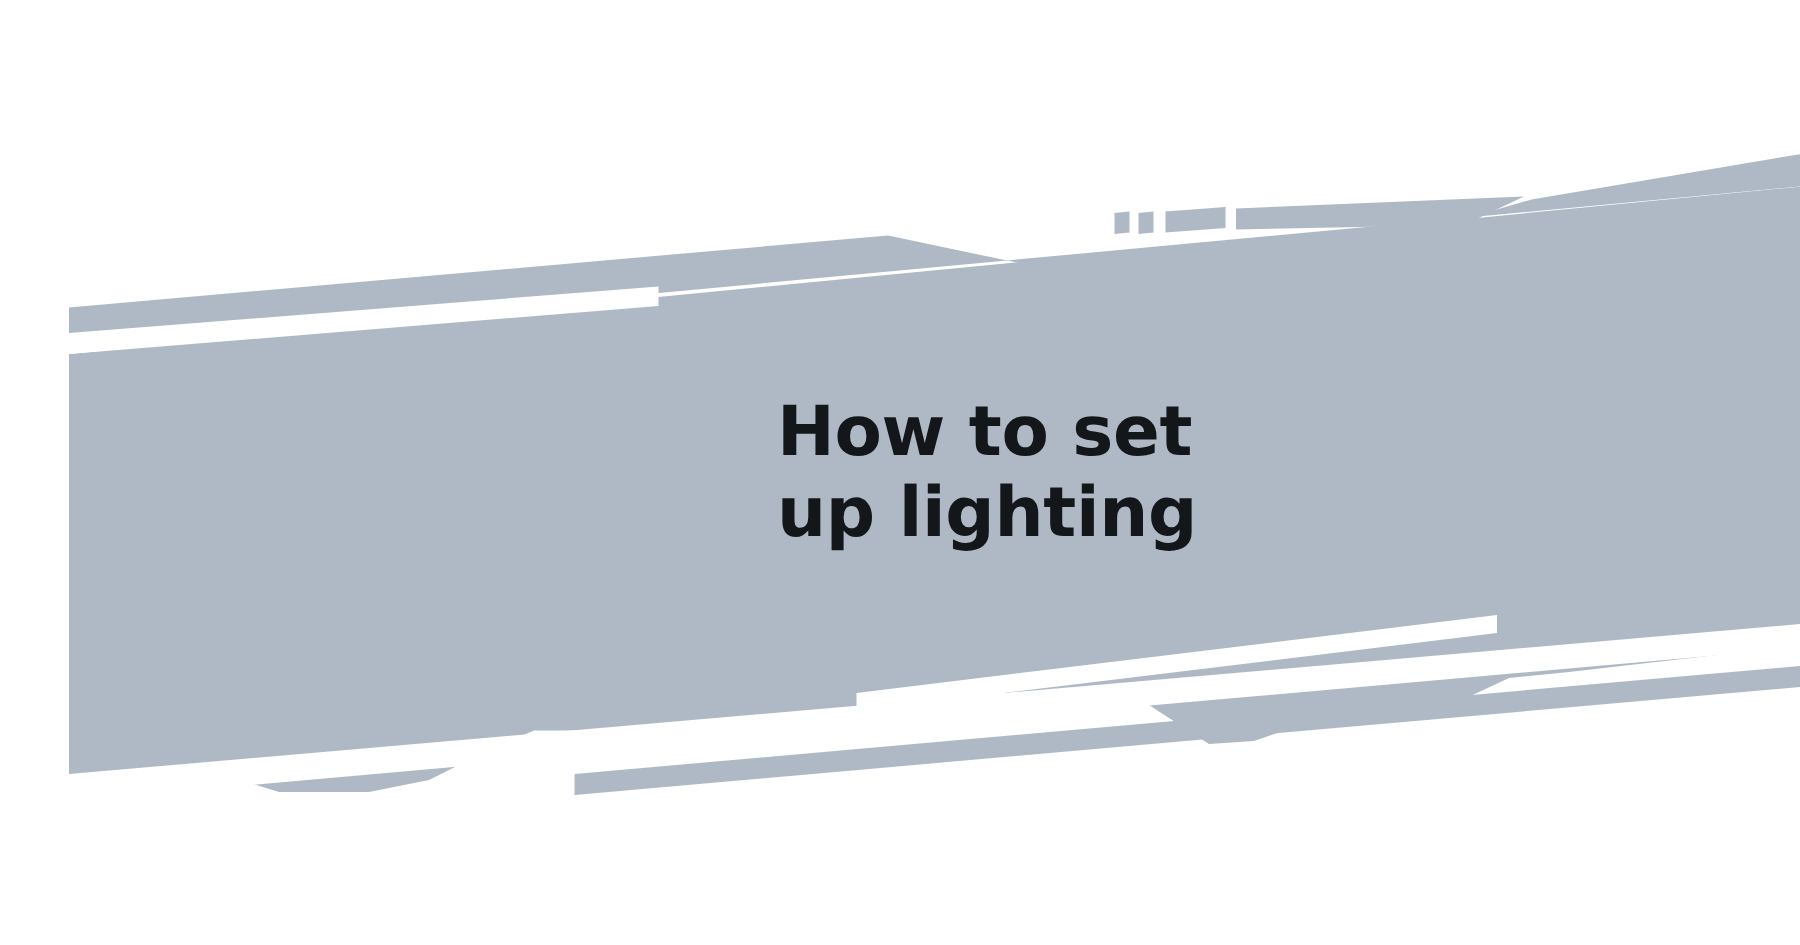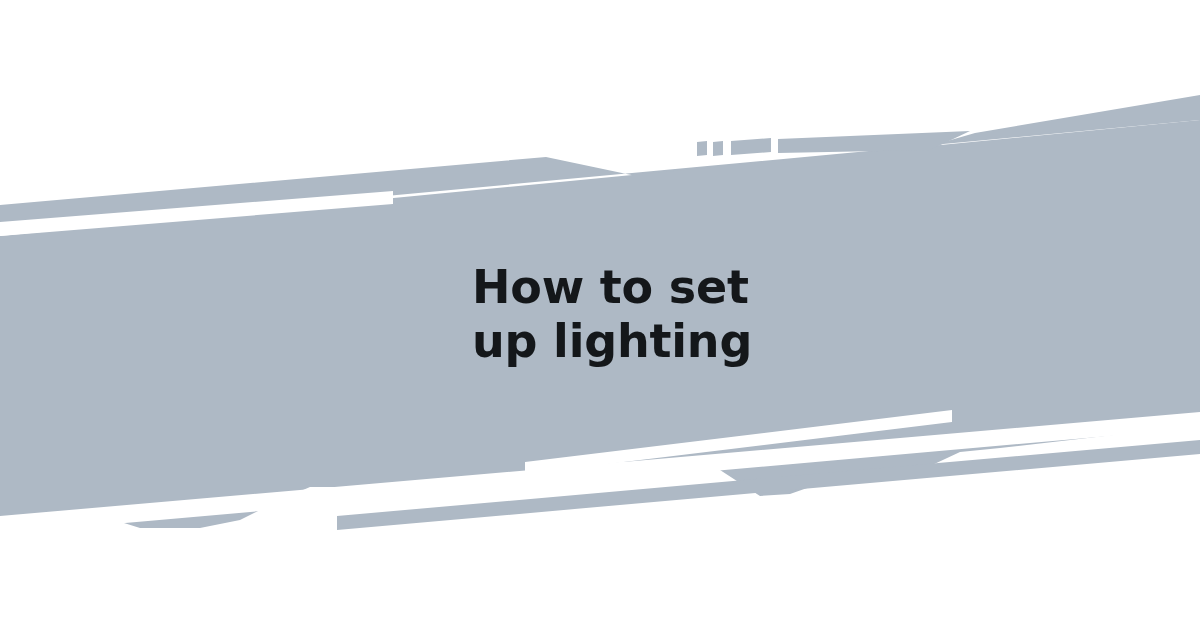--- a/index.html
+++ b/index.html
@@ -12,20 +12,21 @@
     width: 1200px;
     height: 630px;
     overflow: hidden;
     font-family: "DejaVu Sans", "Liberation Sans", sans-serif;
   }
   #banner-root {
     position: relative;
     width: 984px;
     height: 630px;
     background: #ec4899;
+    margin-left: 46px;
   }
   #banner-graphic {
     position: absolute;
     inset: 0;
     width: 1200px;
     height: 630px;
     display: block;
   }
   #title-layer {
     position: absolute;

